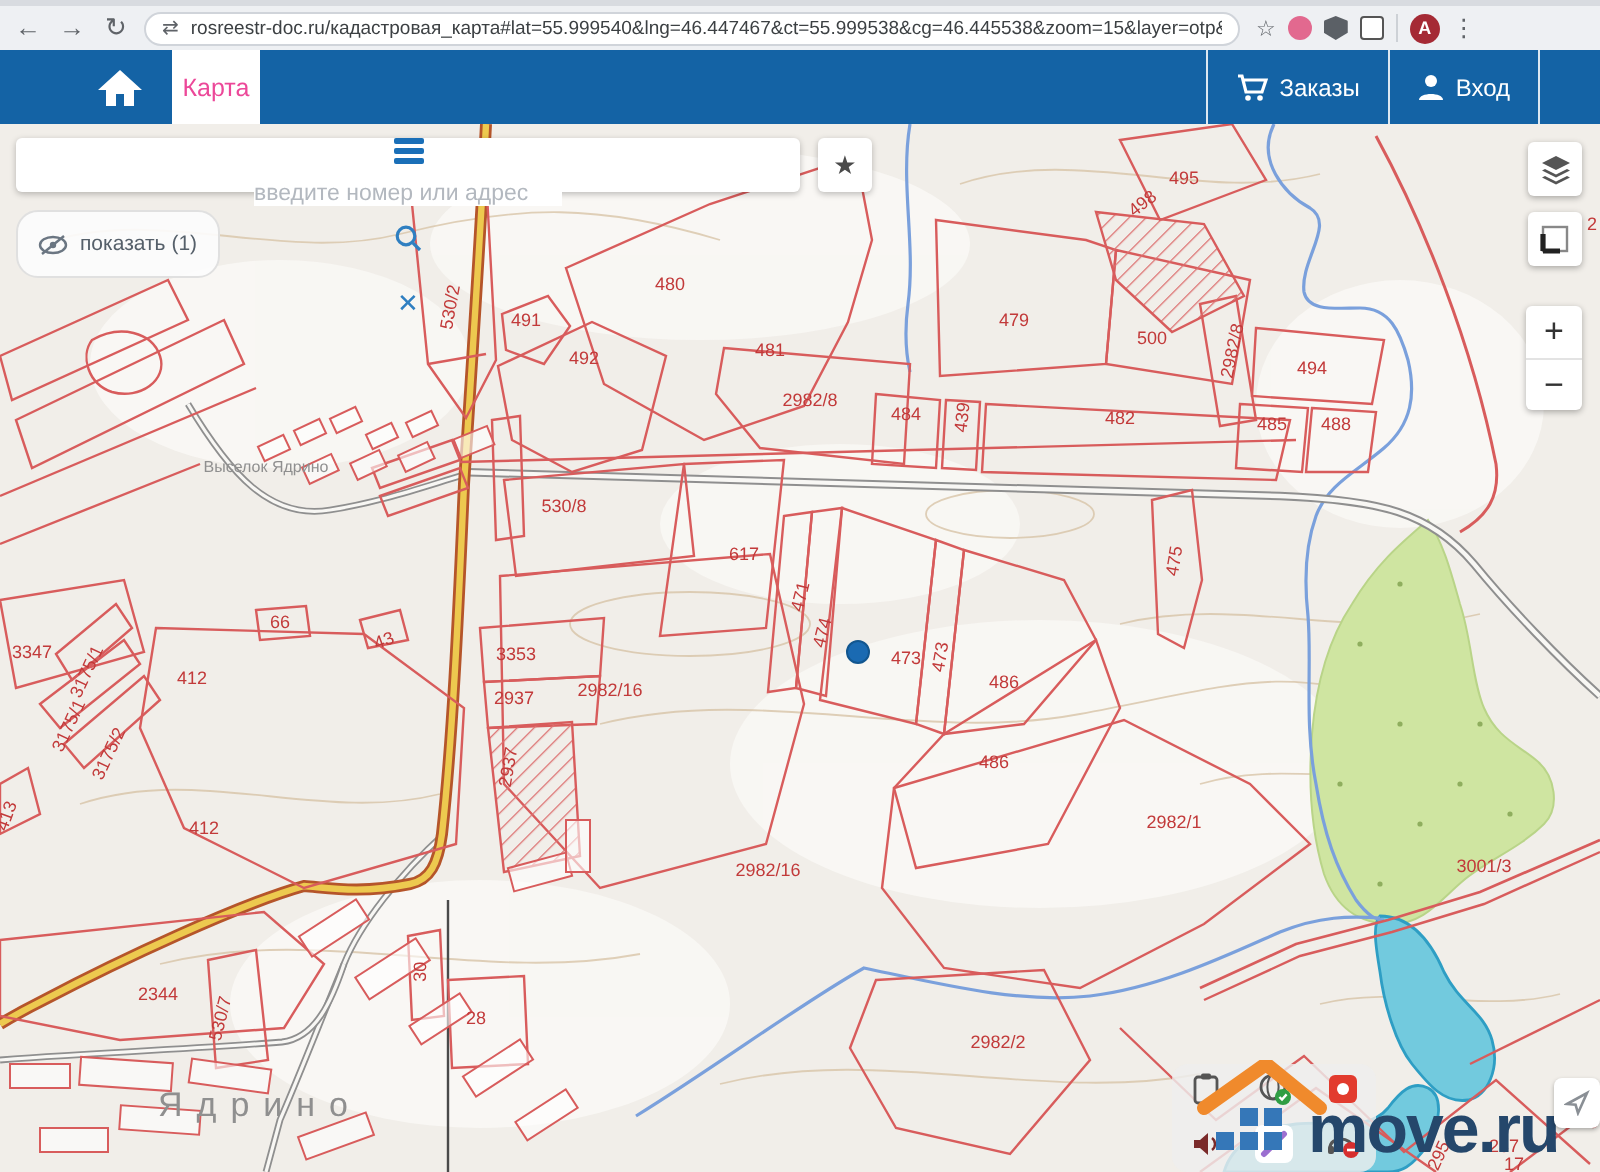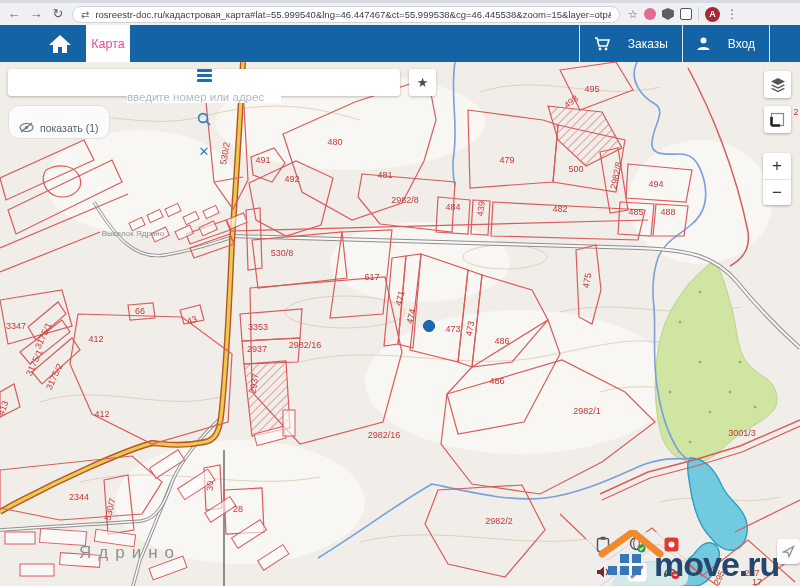--- a/index.html
+++ b/index.html
@@ -18,40 +18,40 @@
   .ext-3 { background:#fff; border:1.5px solid #555; border-radius:2px; }
   .chrome-sep { width:1px; height:14px; background:#cdd1d6; }
   .avatar { width:15px; height:15px; border-radius:50%; background:#a52a35; color:#fff; font-size:9px; font-weight:bold; text-align:center; line-height:15px; }
   .dots { color:#5f6368; font-size:12px; letter-spacing:1px; }
 
   
   .app-header { height:37px; background:#1463a5; display:flex; align-items:stretch; color:#fff; }
   .home-btn { width:52px; margin-left:34px; display:flex; align-items:center; justify-content:center; cursor:pointer; }
   .tab-karta { width:44px; background:#fff; color:#ec4899; font-size:12.5px; display:flex; align-items:center; justify-content:center; cursor:pointer;text-align:right; }
   .hd-spacer { flex:1; }
-  .hd-btn { display:flex; align-items:center; gap:18px; padding:0 14px; font-size:12px; border-left:1px solid rgba(255,255,255,.85); cursor:pointer; }
+  .hd-btn { display:flex; align-items:center; gap:6px; padding:0 14px; font-size:12px; border-left:1px solid rgba(255,255,255,.85); cursor:pointer; }
   .hd-btn:last-child { border-right:1px solid rgba(255,255,255,.85); margin-right:30px; }
 
   
   .map-wrap { position:relative; width:800px; height:524px; background:#f1eee9; }
   .map-wrap > svg.basemap { position:absolute; left:0; top:0; }
 
   .plabel { fill:#c23a3a; font-size:9px; font-family:"Liberation Sans",sans-serif; text-anchor:middle; }
   .place  { fill:#8f8f8f; text-anchor:middle; font-family:"Liberation Sans",sans-serif; }
 
   
   .searchbar { position:absolute; left:8px; top:7px; width:392px; height:27px; background:#fff; border-radius:3px; box-shadow:0 1px 3px rgba(0,0,0,.25); display:flex; align-items:center; padding:0 10px; gap:9px; z-index:5;flex-direction:column; }
   .burger { display:flex; flex-direction:column; gap:2.5px; cursor:pointer; }
   .burger span { width:15px; height:2.5px; background:#1a6fb8; border-radius:1px; }
   .search-input { flex:1; border:none; outline:none; font-size:11.5px; color:#333; }
   .search-input::placeholder { color:#b3b8bf; }
   .sb-ic { color:#2f7fc1; font-size:13px; cursor:pointer; display:flex; align-items:center; }
   .sb-sep { width:1px; height:16px; background:#d9dde2; }
   .star-btn { position:absolute; left:409px; top:7px; width:27px; height:27px; background:#fff; border-radius:3px; box-shadow:0 1px 3px rgba(0,0,0,.25); color:#4a4a4a; font-size:13px; display:flex; align-items:center; justify-content:center; cursor:pointer; z-index:5; }
-  .show-pill { position:absolute; left:8px; top:43px; height:14px; padding:16px 10px; background:rgba(252,252,252,.92); border:1px solid #e0e0e0; border-radius:11px; display:flex; gap:6px; font-size:10.5px; color:#56606a; cursor:pointer; z-index:5; }
+  .show-pill { position:absolute; left:8px; top:43px; height:14px; padding:16px 10px; background:rgba(252,252,252,.92); border:1px solid #e0e0e0; border-radius:11px; display:flex; align-items:center; gap:6px; font-size:10.5px; color:#56606a; cursor:pointer; z-index:5; }
 
   
   .ctl { position:absolute; width:27px; background:#fff; border-radius:3px; box-shadow:0 1px 3px rgba(0,0,0,.3); display:flex; align-items:center; justify-content:center; cursor:pointer; z-index:5; }
   .ctl-layers { left:764px; top:9px;  height:27px; }
   .ctl-rect   { left:764px; top:44px; height:27px; }
   .zoom-group { position:absolute; left:763px; top:91px; width:28px; background:#fff; border-radius:3px; box-shadow:0 1px 3px rgba(0,0,0,.3); z-index:5; }
   .zoom-btn { height:26px; display:flex; align-items:center; justify-content:center; font-size:17px; color:#333; cursor:pointer; }
   .zoom-btn + .zoom-btn { border-top:1px solid #e3e3e3; }
 
   

